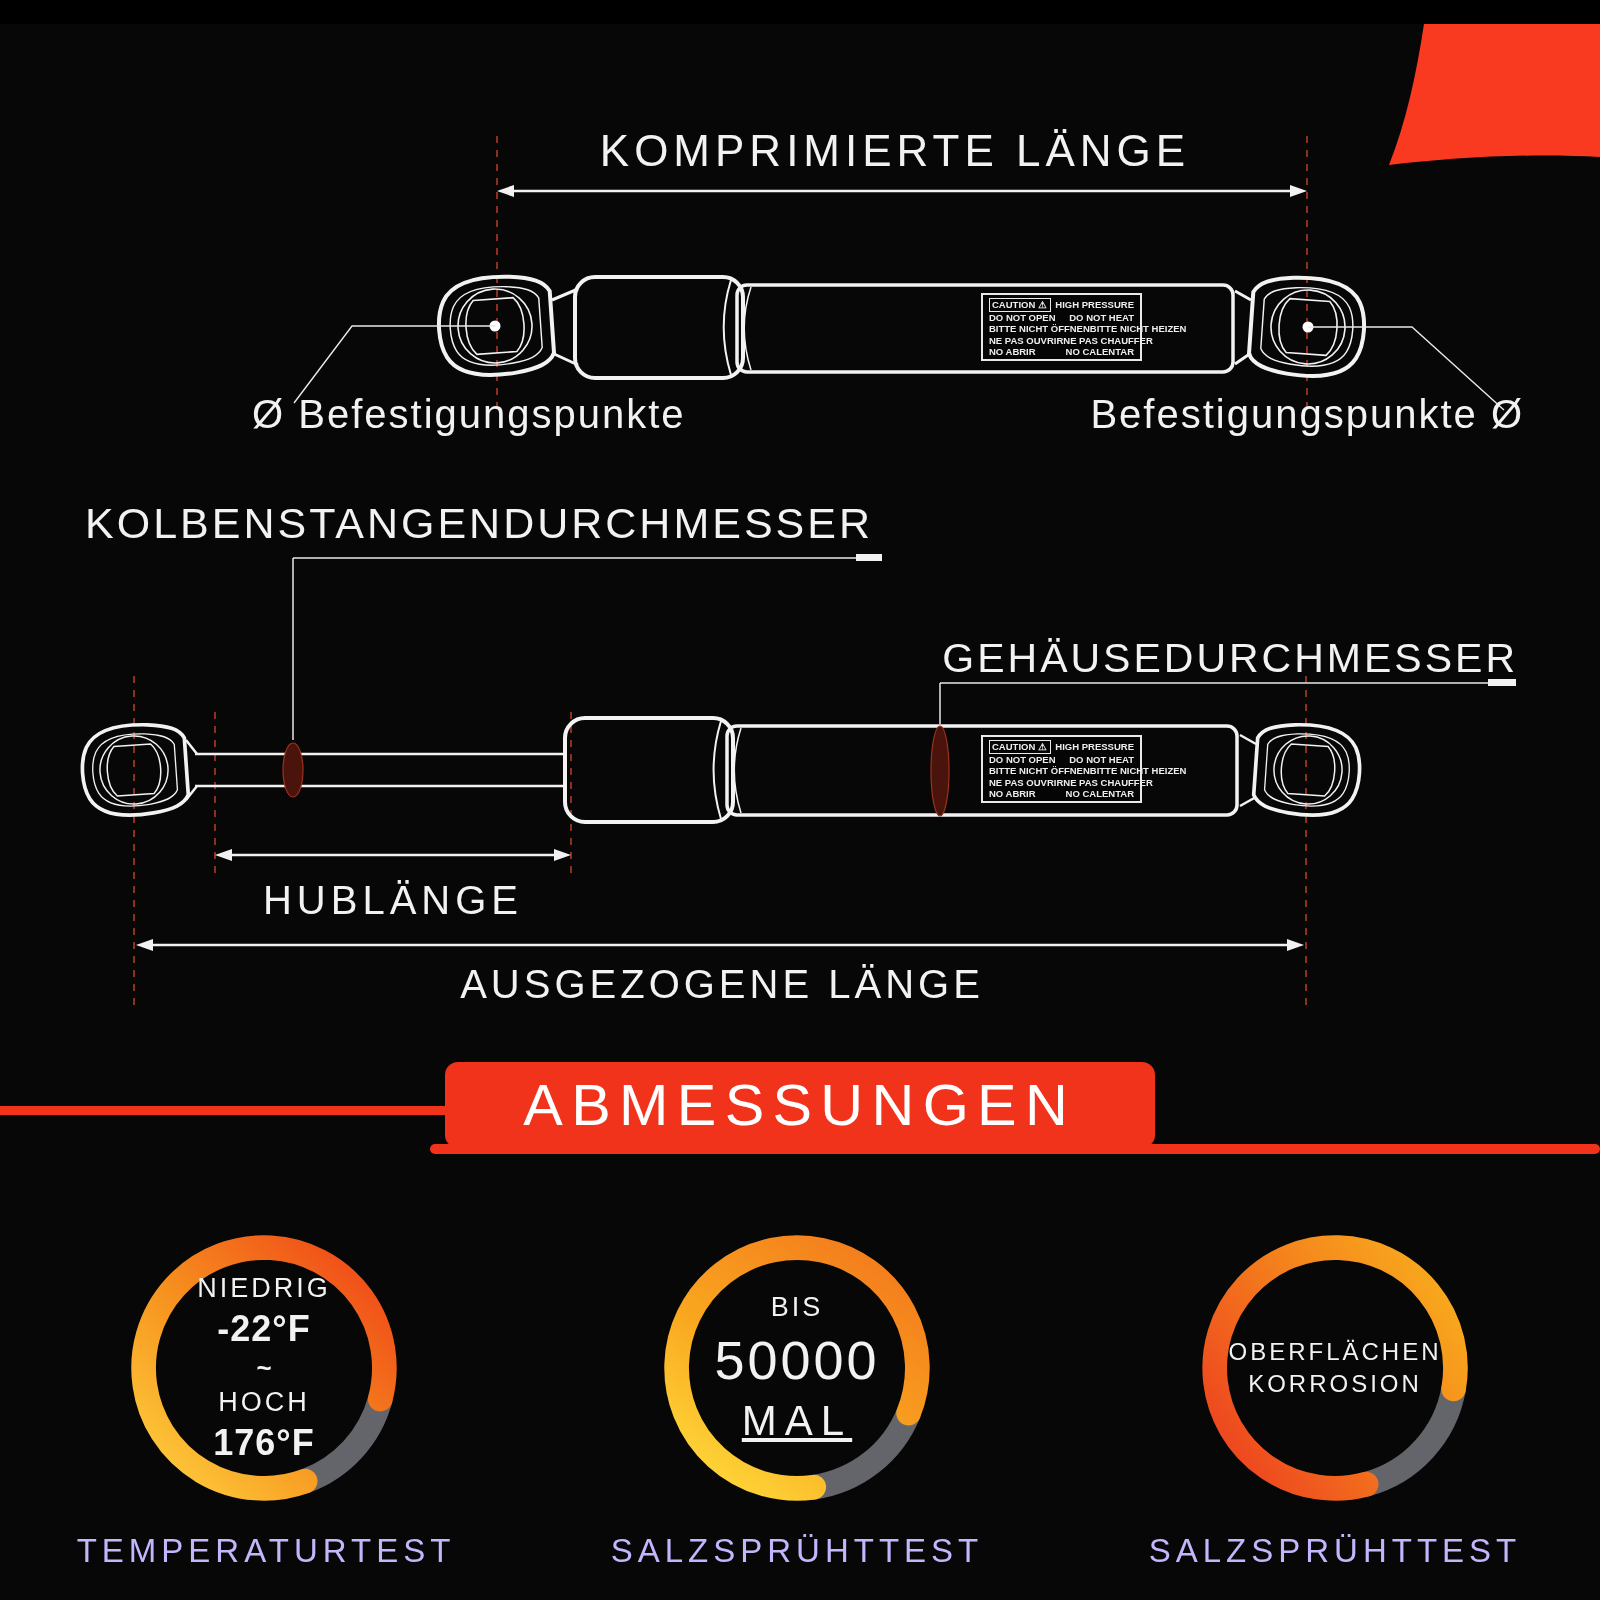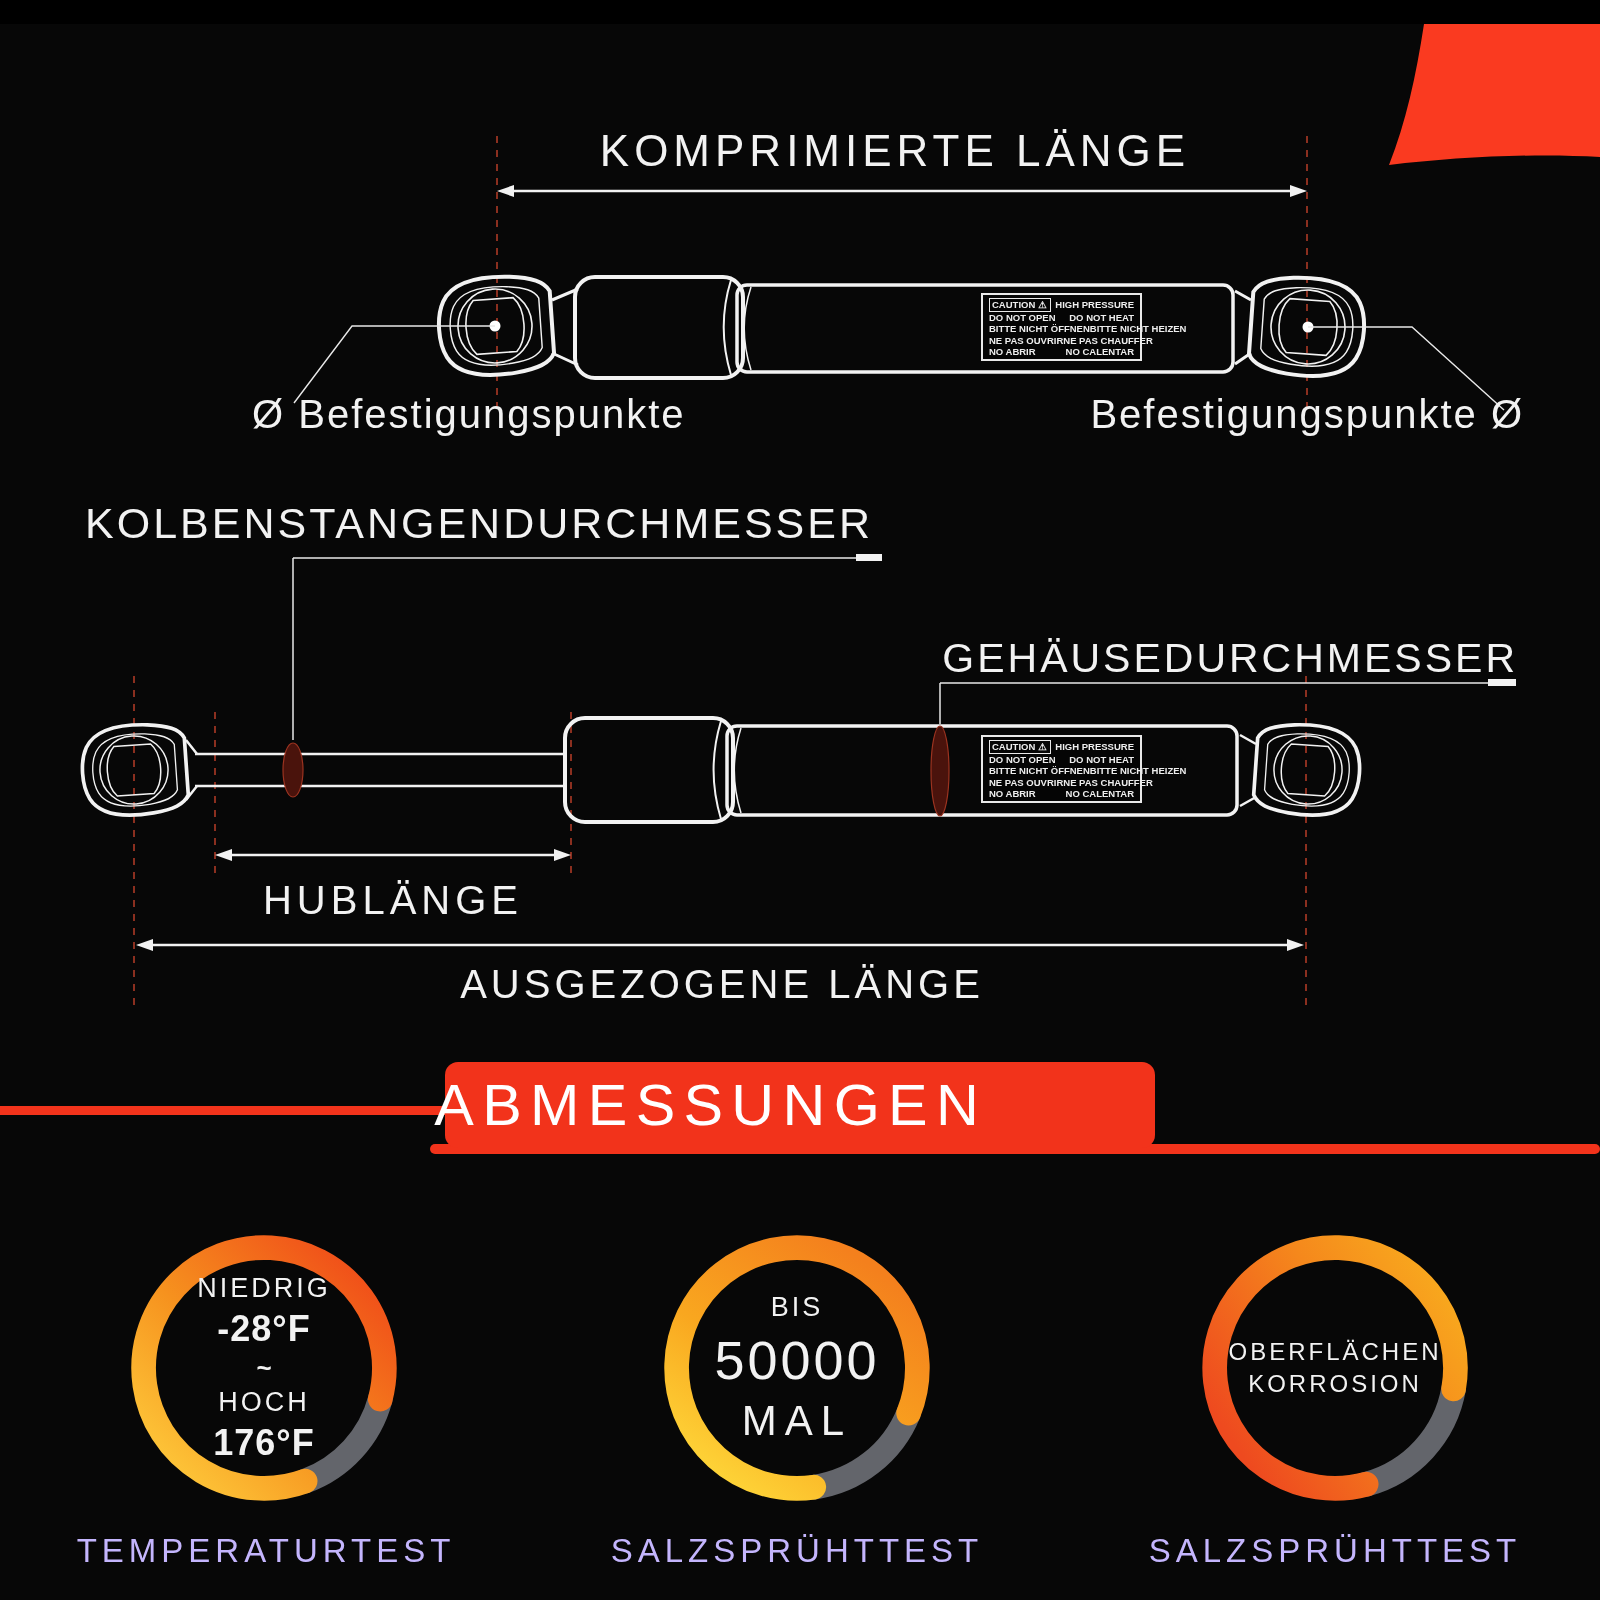--- a/index.html
+++ b/index.html
@@ -18,32 +18,32 @@
     padding:3px 6px;display:flex;flex-direction:column;justify-content:space-between;
     font-size:9.5px;font-weight:bold;line-height:11.5px;color:#eee;white-space:nowrap;
   }
   .caution-row{display:flex;justify-content:space-between;align-items:center;}
   .caution-title-box{border:1.5px solid #e9e9e9;padding:0 3px 0 2px;display:inline-flex;gap:3px;align-items:center;}
   
   .red-line-left{position:absolute;left:0;top:1082px;width:452px;height:9px;background:#f2331b;z-index:2;}
   .red-line-right{position:absolute;left:430px;top:1120px;width:1170px;height:10px;border-radius:6px;background:#f2331b;z-index:1;}
   .banner{
     position:absolute;left:445px;top:1038px;width:710px;height:86px;border-radius:13px;
-    background:#f2331b;z-index:3;display:flex;align-items:center;justify-content:flex-start;
+    background:#f2331b;z-index:3;display:flex;align-items:center;justify-content:center;
   }
   .banner-title{font-size:57px;letter-spacing:8px;color:#fff;transform:scaleX(1.04);}
   
   .badge{position:absolute;width:296px;height:296px;top:1196px;}
   .badge .ring{position:absolute;inset:0;}
   .badge-text{position:absolute;inset:0;display:flex;flex-direction:column;align-items:center;justify-content:center;text-align:center;z-index:2;}
   .b-sm{font-size:27px;letter-spacing:3px;margin:2px 0;}
   .b-big{font-size:36px;font-weight:bold;letter-spacing:1px;margin:2px 0;}
   .b-tilde{font-size:26px;font-weight:bold;margin:1px 0;}
   .b-huge{font-size:54px;letter-spacing:3px;margin:4px 0;}
-  .b-mal{font-size:42px;letter-spacing:8px;margin:2px 0;}
+  .b-mal{font-size:42px;letter-spacing:8px;margin:2px 0;text-decoration:underline;}
   .b-2mm{font-size:54px;font-weight:bold;letter-spacing:2px;margin:2px 0;}
   .b-xs{font-size:24px;letter-spacing:3px;margin:2px 0;}
   .badge-caption{
     position:absolute;top:1508px;width:520px;text-align:center;
     font-size:33px;letter-spacing:5px;color:#c4b5fd;
   }
 </style>
 </head>
 <body>
 
@@ -205,21 +205,21 @@
           <stop offset="0" stop-color="#ffd23f"></stop>
             <stop offset="0.45" stop-color="#f6921e"></stop>
             <stop offset="1" stop-color="#ef4118"></stop>
         </linearGradient>
       </defs>
       <path d="M 267.8 181.6 A 122 122 0 0 1 191.7 264.6" fill="none" stroke="#63656b" stroke-width="25" stroke-linecap="round"></path>
       <path d="M 191.7 264.6 A 122 122 0 1 1 267.8 181.6" fill="none" stroke="url(#grad1)" stroke-width="25" stroke-linecap="round"></path>
     </svg>
     <div class="badge-text">
       <div class="b-sm">NIEDRIG</div>
-      <div class="b-big">-28°F</div>
+      <div class="b-big">-22°F</div>
       <div class="b-tilde">~</div>
       <div class="b-sm">HOCH</div>
       <div class="b-big">176°F</div>
     </div>
   </div>
   <div class="badge-caption" style="left:6px;">TEMPERATURTEST</div>
 
   <div class="badge" style="left:649px;">
     <svg class="ring" viewBox="0 0 300 300">
       <defs>

